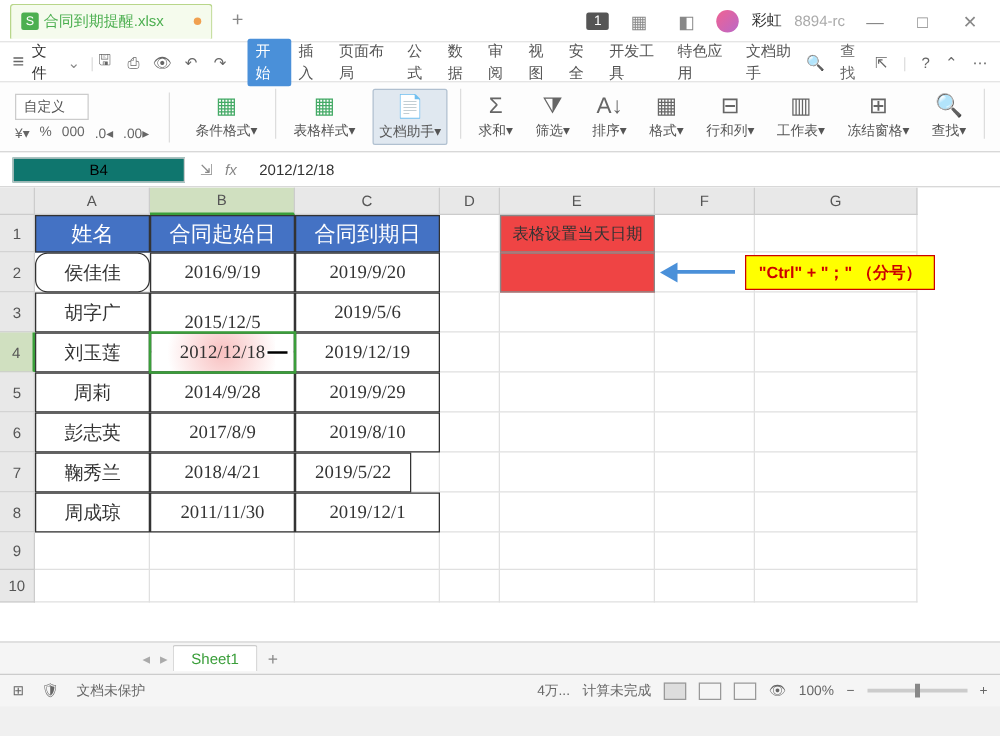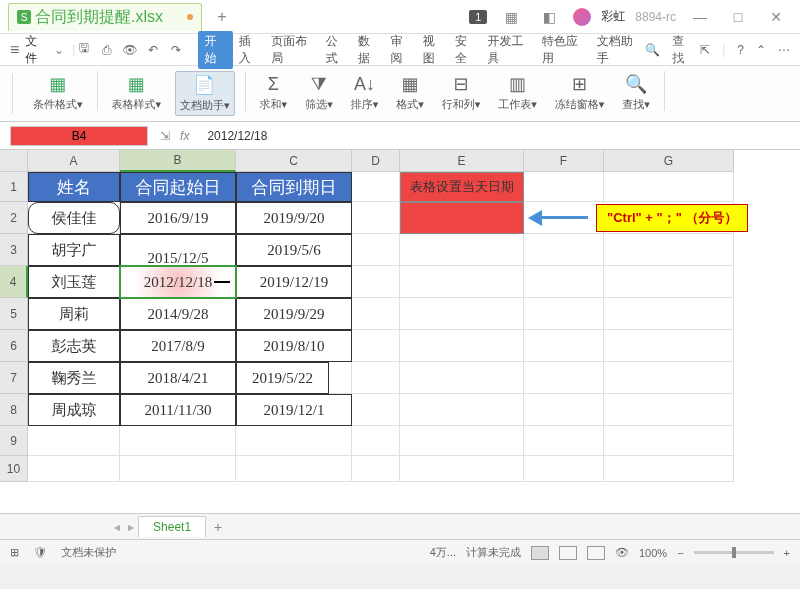--- a/index.html
+++ b/index.html
@@ -1,21 +1,21 @@
 <!DOCTYPE html>
 <html><head>
 <meta charset="utf-8">
 <style>
 *{box-sizing:border-box;margin:0;padding:0;font-family:"Microsoft YaHei",Arial,sans-serif;}
 body{background:#f0f0f0;width:800px;height:589px;overflow:hidden;font-size:12px;color:#333;}
 .titlebar{height:34px;background:#fff;border-bottom:1px solid #ddd;display:flex;align-items:center;}
 .wps-logo{width:72px;height:34px;background:#50555c;color:#fff;display:flex;align-items:center;justify-content:center;font-weight:bold;font-style:italic;font-size:14px;}
 .tab{display:flex;align-items:center;height:28px;padding:0 8px;margin-left:8px;border:1px solid #b8d68a;border-bottom:none;background:#f5fbed;border-radius:3px 3px 0 0;}
 .tab-icon{width:14px;height:14px;background:#4caf50;border-radius:2px;margin-right:4px;display:flex;align-items:center;justify-content:center;color:#fff;font-size:10px;}
-.tab-text{color:#4caf50;font-size:16px;}
+.tab-text{color:#4caf50;font-size:12px;}
 .tab-dirty{width:6px;height:6px;border-radius:50%;background:#f0a050;margin-left:24px;}
 .newtab{width:24px;height:24px;margin-left:8px;display:flex;align-items:center;justify-content:center;color:#888;font-size:16px;cursor:pointer;}
 .titlebar-right{margin-left:auto;display:flex;align-items:center;gap:10px;padding-right:10px;}
 .badge{background:#555;color:#fff;padding:1px 6px;border-radius:2px;font-size:11px;}
 .avatar{width:18px;height:18px;border-radius:50%;background:linear-gradient(135deg,#f06292,#ba68c8);}
 .winbtn{width:28px;height:14px;display:flex;align-items:center;justify-content:center;color:#888;font-size:14px;}
 .menubar{height:32px;background:#fff;border-bottom:1px solid #ddd;display:flex;align-items:center;padding:0 10px;font-size:12px;}
 .hamburger{margin-right:6px;color:#666;font-size:16px;}
 .filebtn{margin-right:6px;color:#333;}
 .drop{color:#888;margin-right:8px;}
@@ -27,21 +27,21 @@
 .ribbon{height:56px;background:#fdfdfd;border-bottom:1px solid #ccc;display:flex;align-items:center;padding:0 12px;gap:16px;}
 .ribbon-left{display:flex;flex-direction:column;gap:4px;font-size:11px;color:#555;}
 .ribbon-row{display:flex;align-items:center;gap:8px;}
 .fmt-select{border:1px solid #ccc;padding:2px 18px 2px 6px;font-size:11px;background:#fff;}
 .ribbon-sep{width:1px;height:40px;background:#ddd;}
 .ribbon-item{display:flex;flex-direction:column;align-items:center;gap:2px;font-size:11px;color:#555;cursor:pointer;padding:2px 4px;}
 .ribbon-item.active{background:#e0e8f0;border:1px solid #b0c0d0;border-radius:2px;}
 .ribbon-icon{width:22px;height:22px;display:flex;align-items:center;justify-content:center;font-size:18px;color:#4a6;}
 .ribbon-icon.grey{color:#666;}
 .formula-bar{height:28px;background:#fff;border-bottom:1px solid #ccc;display:flex;align-items:center;}
-.namebox{width:138px;border:1px solid #ccc;margin:2px 0 2px 10px;padding:2px 6px;text-align:center;font-size:12px;background:#ef4444;}
+.namebox{width:138px;border:1px solid #ccc;margin:2px 0 2px 10px;padding:2px 6px;text-align:center;font-size:12px;background:#0f766e;}
 .fbar-icons{display:flex;gap:10px;padding:0 12px;color:#888;}
 .fbar-input{flex:1;padding:2px 6px;font-size:12px;color:#333;}
 .sheet-area{position:relative;background:#fff;height:363px;overflow:hidden;}
 .corner{position:absolute;left:0;top:0;width:28px;height:22px;background:#e8e8e8;border-right:1px solid #ccc;border-bottom:1px solid #ccc;}
 .colheads{position:absolute;left:28px;top:0;height:22px;display:flex;}
 .colhead{background:#e8e8e8;border-right:1px solid #ccc;border-bottom:1px solid #ccc;display:flex;align-items:center;justify-content:center;font-size:12px;color:#555;}
 .colhead.sel{background:#d0e0c0;border-bottom:2px solid #3a9e3a;}
 .rowheads{position:absolute;left:0;top:22px;width:28px;}
 .rowhead{background:#e8e8e8;border-right:1px solid #ccc;border-bottom:1px solid #ccc;display:flex;align-items:center;justify-content:center;font-size:12px;color:#555;}
 .rowhead.sel{background:#d0e0c0;border-right:2px solid #3a9e3a;}
@@ -124,20 +124,32 @@
     <span>查找</span>
     <span>⇱</span>
     <span style="color:#ddd;">|</span>
     <span>?</span>
     <span>⌃</span>
     <span>⋯</span>
   </div>
 </div>
 
 <div class="ribbon">
+  <div class="ribbon-left">
+    <div class="ribbon-row">
+        <span class="fmt-select">自定义</span>
+      </div>
+    <div class="ribbon-row" style="color:#666;">
+      <span>¥▾</span>
+      <span>%</span>
+      <span>000</span>
+      <span>.0◂</span>
+      <span>.00▸</span>
+    </div>
+  </div>
   <div class="ribbon-sep"></div>
   <div id="ribbon-items" style="display:flex;gap:10px;">
       <div class="ribbon-item">
         <div class="ribbon-icon ">▦</div>
         <span>条件格式▾</span>
       </div>
       <div class="ribbon-sep"></div>
       <div class="ribbon-item">
         <div class="ribbon-icon ">▦</div>
         <span>表格样式▾</span>

